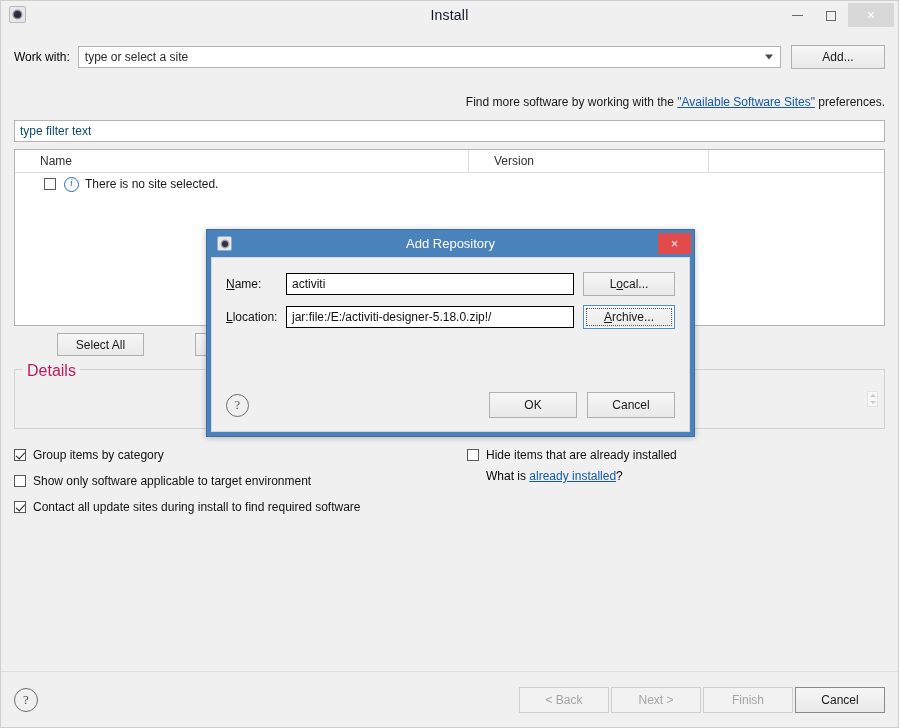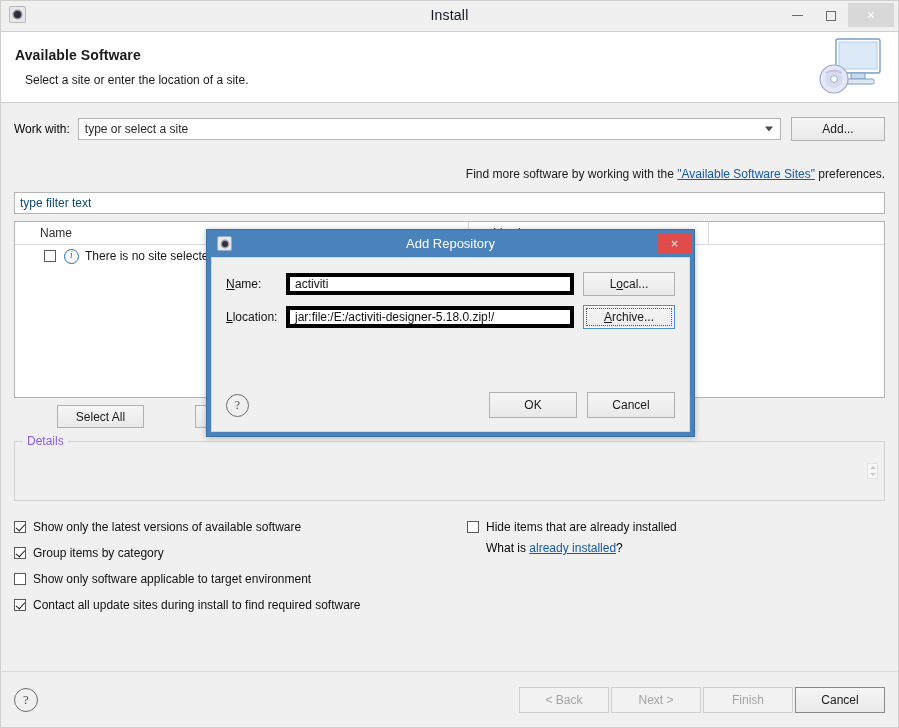--- a/index.html
+++ b/index.html
@@ -128,21 +128,21 @@
   .rowtext{font-size:12px;color:#1a1a1a;white-space:nowrap;}
   
   .selrow{margin-top:7px;display:flex;gap:8px;}
   .selbtn{width:87px;height:23px;margin-left:43px;}
   
   .details{
     margin-top:13px;border:1px solid #d2d2d2;box-sizing:border-box;
     height:60px;position:relative;background:#f0f0f0;
   }
   .details .legend{
-    position:absolute;top:-8px;left:8px;background:#f0f0f0;padding:0 4px;font-size:12px;color:#8b5cf6;
+    position:absolute;top:-8px;left:8px;background:#f0f0f0;padding:0 4px;font-size:16px;color:#be185d;
   }
   .spinner{
     position:absolute;right:6px;top:50%;transform:translateY(-50%);
     width:11px;height:16px;border:1px solid #e2e2e2;box-sizing:border-box;background:#f7f7f7;
     display:flex;flex-direction:column;align-items:center;justify-content:space-around;
   }
   .spinner i{display:block;width:0;height:0;border-left:3px solid transparent;border-right:3px solid transparent;}
   .spinner i.up{border-bottom:3px solid #c8c8c8;}
   .spinner i.dn{border-top:3px solid #c8c8c8;}
   
@@ -188,21 +188,21 @@
     margin-left:auto;margin-right:3px;width:33px;height:21px;background:#e24b4b;
     color:#ffffff;font-size:13px;display:flex;align-items:center;justify-content:center;
   }
   .dlg-body{
     position:absolute;left:4px;right:4px;top:27px;bottom:4px;
     background:#f0f0f0;border:1px solid #d7d7d7;box-sizing:border-box;padding:14px 14px 0 14px;
   }
   .frow{display:flex;align-items:center;margin-bottom:9px;}
   .frow .flabel{width:60px;font-size:12px;color:#111;}
   .frow .finput{
-    flex:1;height:22px;background:#ffffff;border:4px solid #000000;box-sizing:border-box;
+    flex:1;height:22px;background:#ffffff;border:1px solid #000000;box-sizing:border-box;
     display:flex;align-items:center;padding-left:5px;font-size:12px;color:#111;
     white-space:nowrap;overflow:hidden;
   }
   .frow .fbtn2{width:92px;height:24px;margin-left:9px;}
   .fbtn2.focused{
     border:1px solid #4a90d9;
     box-shadow:inset 0 0 0 1px #ffffff;
     background:linear-gradient(to bottom,#f6f6f6,#eaeaea);
     position:relative;
   }
@@ -232,34 +232,20 @@
       <div class="wb min">
           <span class="dashglyph"></span>
         </div>
       <div class="wb max">
           <span class="sqglyph"></span>
         </div>
       <div class="wb close">×</div>
     </div>
   </div>
 
-  <div class="header">
-    <h1>Available Software</h1>
-    <p>Select a site or enter the location of a site.</p>
-    <svg class="banner-img" viewBox="0 0 68 64">
-      <rect x="18" y="4" width="44" height="34" rx="2" fill="#ffffff" stroke="#7a9ec4" stroke-width="1.4"></rect>
-      <rect x="21" y="7" width="38" height="27" fill="#dce9f7" stroke="#b3cbe5" stroke-width="1"></rect>
-      <rect x="33" y="38" width="14" height="6" fill="#c9d8e8" stroke="#7a9ec4" stroke-width="1"></rect>
-      <rect x="24" y="44" width="32" height="5" rx="1.5" fill="#dfe8f2" stroke="#7a9ec4" stroke-width="1"></rect>
-      <circle cx="16" cy="44" r="14" fill="#e6e9f5" stroke="#9aa8c8" stroke-width="1.2"></circle>
-      <circle cx="16" cy="44" r="9" fill="#cdd6ec" opacity=".7"></circle>
-      <circle cx="16" cy="44" r="3.4" fill="#ffffff" stroke="#9aa8c8" stroke-width="1"></circle>
-      <path d="M8 38 A14 14 0 0 1 24 38" fill="none" stroke="#c3b6d8" stroke-width="2" opacity=".8"></path>
-    </svg>
-  </div>
 
   <div class="body">
 
     <div class="workrow">
       <label>Work with:</label>
       <div class="combo">
         <span class="val">type or select a site</span>
         <span class="arrow"></span>
       </div>
       <div class="btn addbtn">Add...</div>
@@ -292,24 +278,20 @@
     <div class="details">
       <span class="legend">Details</span>
       <span class="spinner">
           <i class="up"></i>
           <i class="dn"></i>
         </span>
     </div>
 
     <div class="opts">
       <div class="optsleft">
-        <div class="optrow">
-          <span class="cbx checked"></span>
-          <span class="lbl">Show only the latest versions of available software</span>
-        </div>
         <div class="optrow">
           <span class="cbx checked"></span>
           <span class="lbl">Group items by category</span>
         </div>
         <div class="optrow">
           <span class="cbx"></span>
           <span class="lbl">Show only software applicable to target environment</span>
         </div>
         <div class="optrow">
           <span class="cbx checked"></span>

